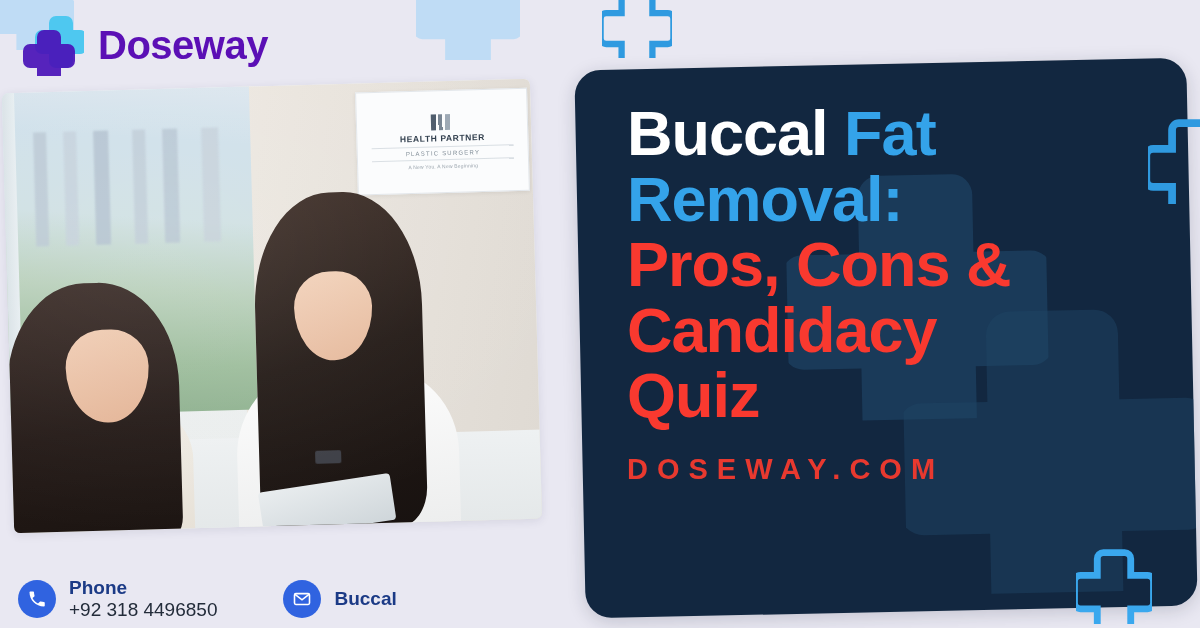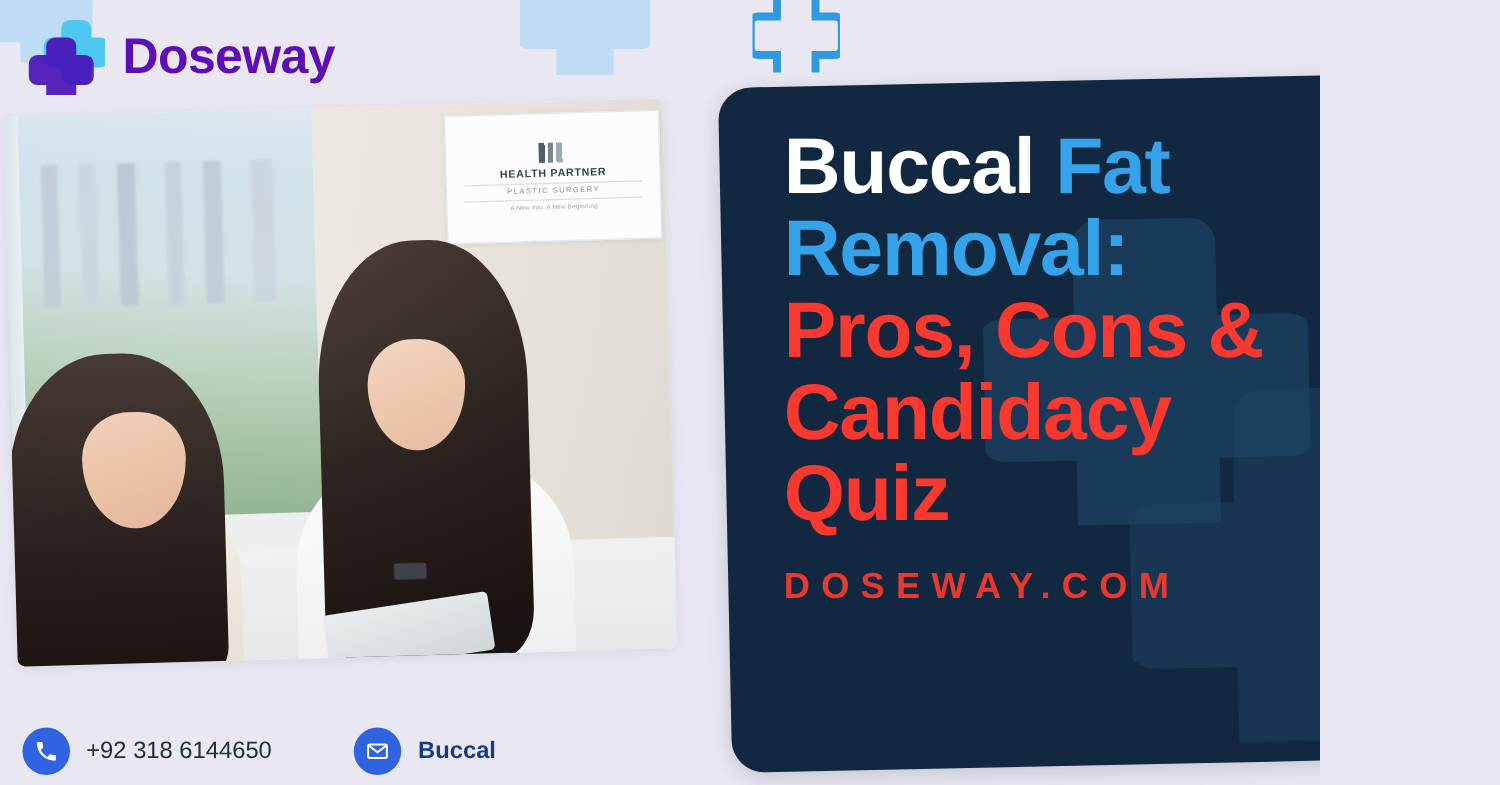--- a/index.html
+++ b/index.html
@@ -11,21 +11,21 @@
     height: 628px;
     overflow: hidden;
     background: #e9e8f2;
     font-family: "Liberation Sans", sans-serif;
     position: relative;
   }
 
   #banner {
     position: absolute;
     inset: 0;
-    width: 1056px;
+    width: 1200px;
     height: 628px;
     background: #e9e8f2;
     overflow: hidden;
   }
 
   
   .cross-solid, .cross-outline {
     position: absolute;
   }
 
@@ -366,21 +366,22 @@
 
   <div id="contact-bar">
 
     <div class="contact">
       <div class="c-icon">
         <svg width="20" height="20" viewBox="0 0 24 24" fill="#ffffff">
           <path d="M6.6 10.8c1.4 2.8 3.8 5.2 6.6 6.6l2.2-2.2c.3-.3.7-.4 1.1-.2 1.2.4 2.5.6 3.8.6.6 0 1 .4 1 1V20c0 .6-.4 1-1 1C10.6 21 3 13.4 3 4c0-.6.4-1 1-1h3.4c.6 0 1 .4 1 1 0 1.3.2 2.6.6 3.8.1.4 0 .8-.2 1.1l-2.2 1.9z"></path>
         </svg>
       </div>
       <div class="c-text">
-        <div class="c-value">+92 318 6144650</div>
+        <div class="c-label">Phone</div>
+        <div class="c-value">+92 318 4496850</div>
       </div>
     </div>
 
     <div class="contact">
       <div class="c-icon">
         <svg width="20" height="20" viewBox="0 0 24 24" fill="none" stroke="#ffffff" stroke-width="1.9">
           <rect x="3" y="5.5" width="18" height="13" rx="1.6"></rect>
           <path d="M3.6 6.4 12 13l8.4-6.6"></path>
         </svg>
       </div>

